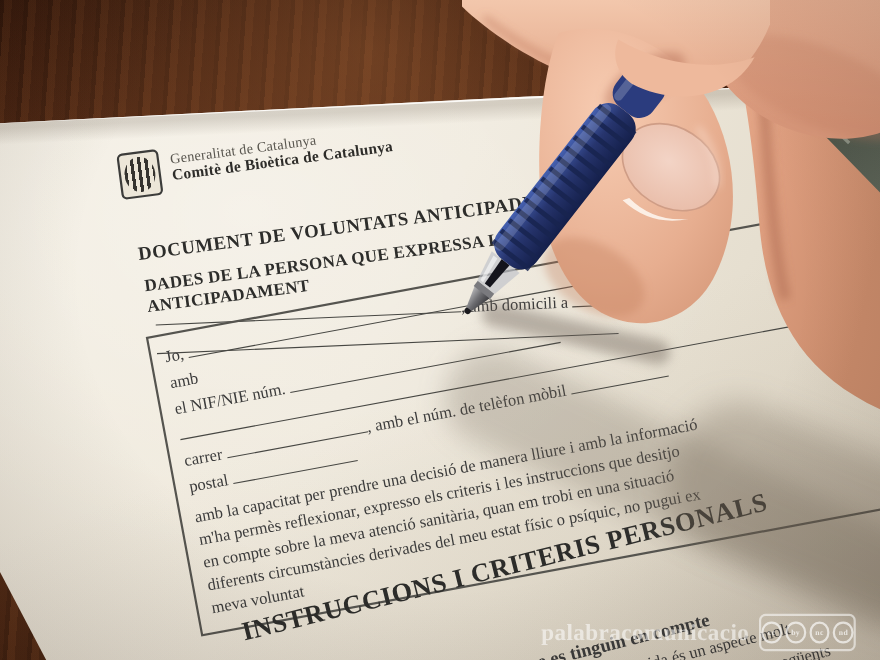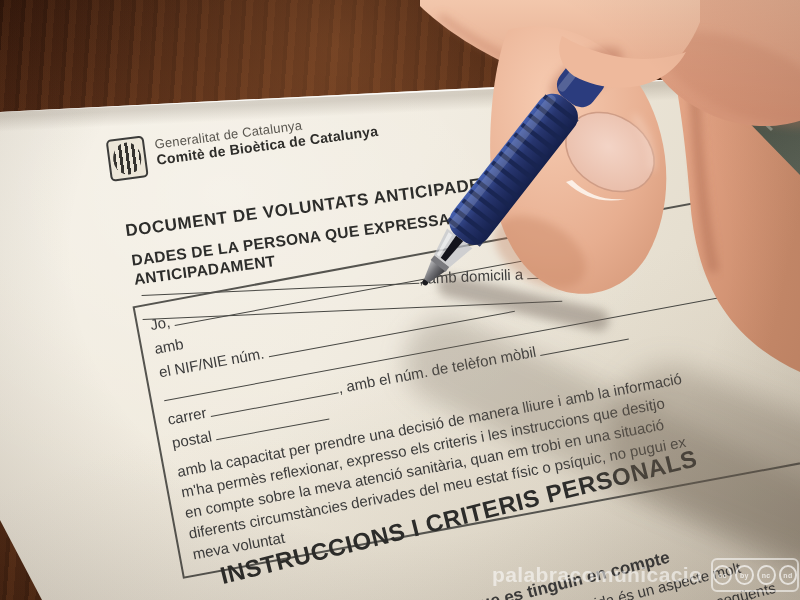--- a/index.html
+++ b/index.html
@@ -1,17 +1,17 @@
 <!DOCTYPE html>
 <html><head>
 <meta charset="utf-8">
 <style>
   html,body{margin:0;padding:0;background:#222;}
   .stage{position:relative;width:800px;height:600px;overflow:hidden;
-         font-family:Liberation Sans, sans-serif;background:#3a1d0f;}
+         font-family:Liberation Serif, serif;background:#3a1d0f;}
 
   
   .wood{position:absolute;inset:0;
     background:
       radial-gradient(ellipse at 42% 8%, rgba(198,124,70,.38), transparent 55%),
       repeating-linear-gradient(94deg, rgba(30,12,5,.25) 0 4px, rgba(150,85,45,.14) 4px 11px, rgba(60,28,14,.2) 11px 22px),
       linear-gradient(180deg,#2e1409 0%,#5a2f18 35%,#6b3a1f 60%,#4c2713 100%);}
 
   
   .paper{position:absolute;inset:0;z-index:1;

